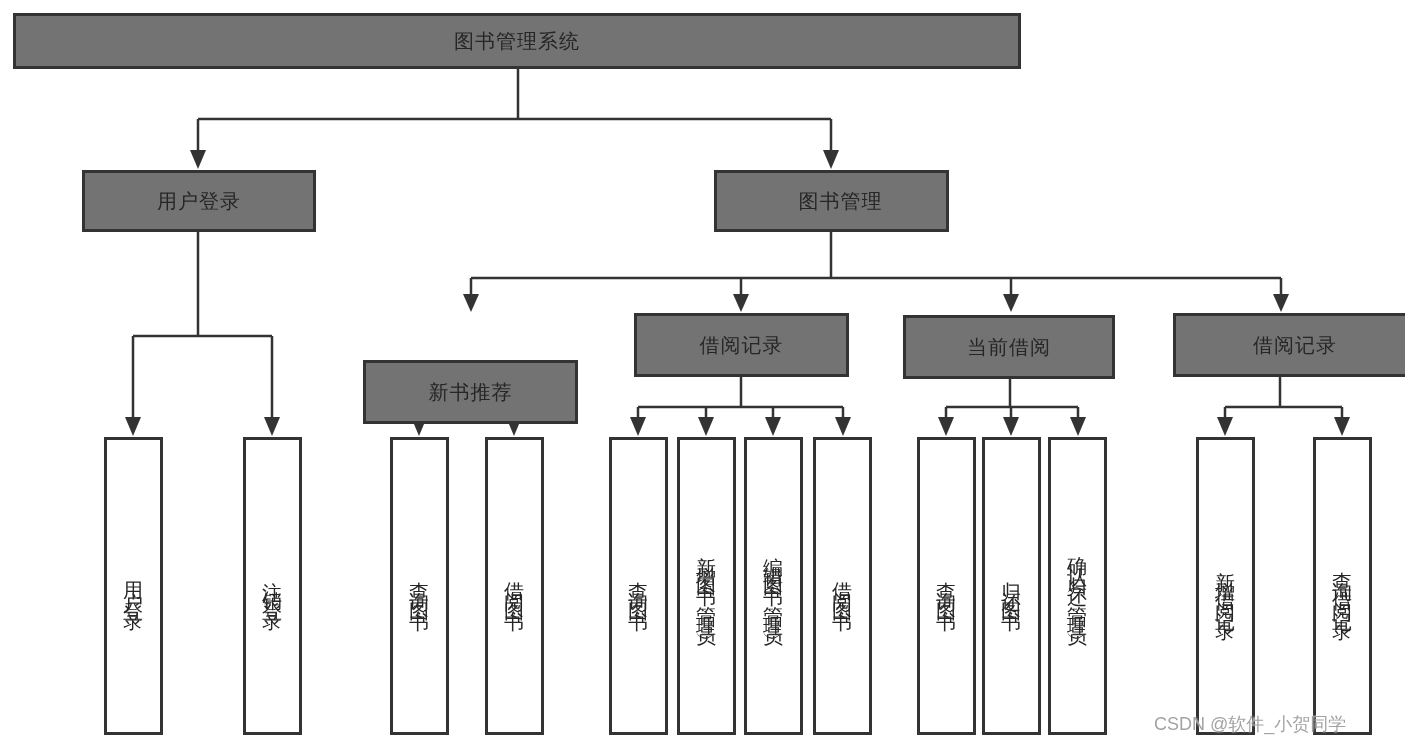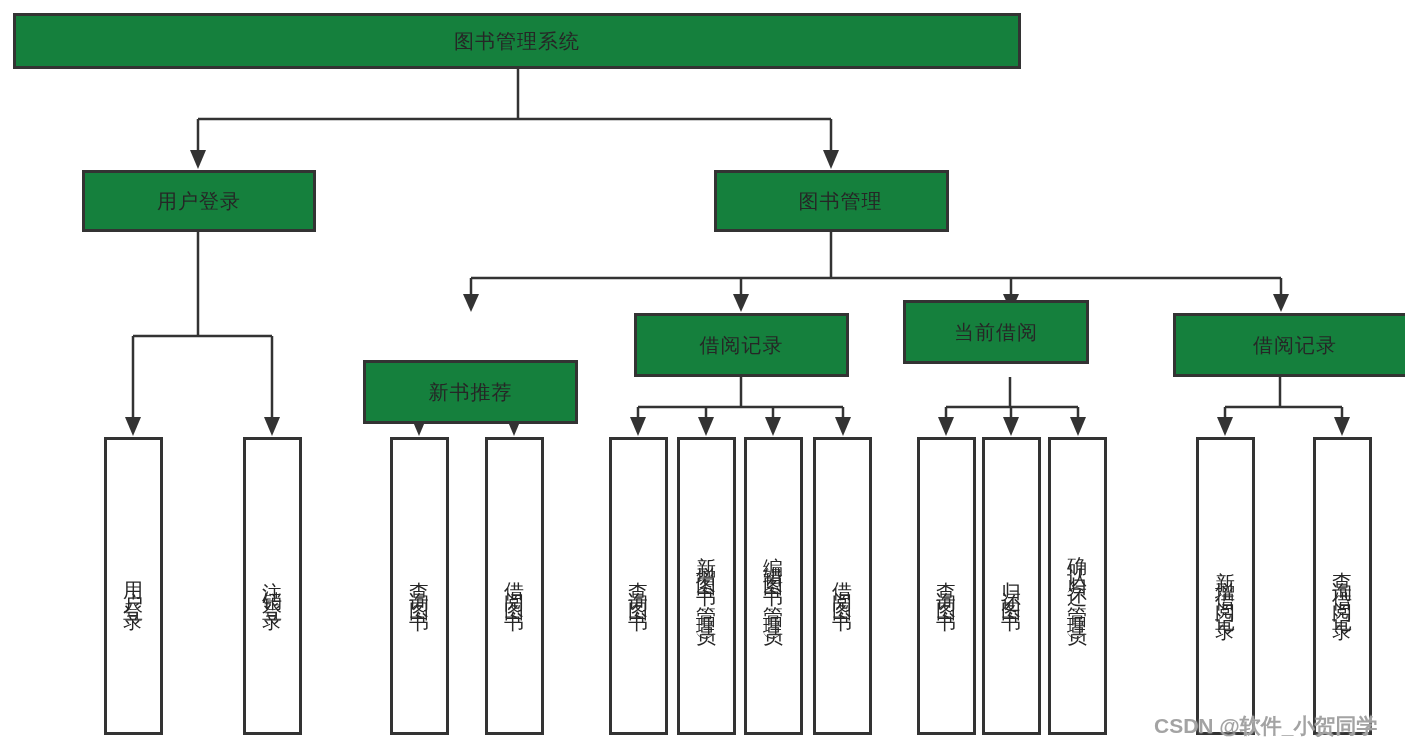--- a/index.html
+++ b/index.html
@@ -5,21 +5,21 @@
   html,body{margin:0;padding:0;}
   body{
     width:1405px;height:747px;position:relative;overflow:hidden;
     background:#ffffff;
     font-family:"Liberation Sans","DejaVu Sans",sans-serif;
     color:#262626;
   }
   #stage{position:absolute;inset:0;width:1405px;height:747px;}
   svg.connectors{position:absolute;left:0;top:0;z-index:0;pointer-events:none;}
   .node{
-    position:absolute;z-index:1;background:#15803d;
+    position:absolute;z-index:1;background:#737373;
     border:3px solid #333333;box-sizing:border-box;
     display:flex;align-items:center;justify-content:center;
     font-size:20px;font-weight:500;letter-spacing:1px;
   }
   .leaf{
     position:absolute;z-index:1;background:#ffffff;
     border:3px solid #333333;box-sizing:border-box;
     display:flex;align-items:center;justify-content:center;
     top:437px;width:59px;height:298px;
   }
@@ -29,40 +29,40 @@
     white-space:nowrap;
   }
   
   #n-root{left:13px;top:13px;width:1008px;height:56px;}
   
   #n-user-login{left:82px;top:170px;width:234px;height:62px;}
   #n-book-mgmt{left:714px;top:170px;width:235px;height:62px;padding-left:18px;}
   
   #n-new-book-rec{left:363px;top:313px;width:215px;height:64px;margin-top:47px;}
   #n-book-borrow{left:634px;top:313px;width:215px;height:64px;}
-  #n-current-borrow{left:903px;top:300px;width:186px;height:64px;}
+  #n-current-borrow{left:903px;top:315px;width:212px;height:64px;}
   #n-borrow-records{left:1173px;top:313px;width:244px;height:64px;}
   
   #l-user-login{left:104px;}
   #l-logout{left:243px;}
   #l-query-book-1{left:390px;}
   #l-borrow-book-1{left:485px;}
   #l-query-book-2{left:609px;}
   #l-add-book{left:677px;}
   #l-edit-book{left:744px;}
   #l-borrow-book-2{left:813px;}
   #l-query-book-3{left:917px;}
   #l-return-book{left:982px;}
   #l-confirm-return{left:1048px;}
   #l-add-record{left:1196px;}
   #l-query-record{left:1313px;}
   #watermark{
     position:absolute;z-index:2;left:1154px;top:712px;width:215px;
-    font-size:21px;color:rgba(158,158,158,0.95);
-    text-shadow:0 0 2px #ffffff;white-space:nowrap;font-weight:bold;
+    font-size:18px;color:rgba(158,158,158,0.95);
+    text-shadow:0 0 2px #ffffff;white-space:nowrap;
   }
 </style>
 </head>
 <body>
 
 <div id="stage">
 
   <svg class="connectors" width="1405" height="747" viewBox="0 0 1405 747">
     <g stroke="#333333" stroke-width="2.5" fill="none">
 

